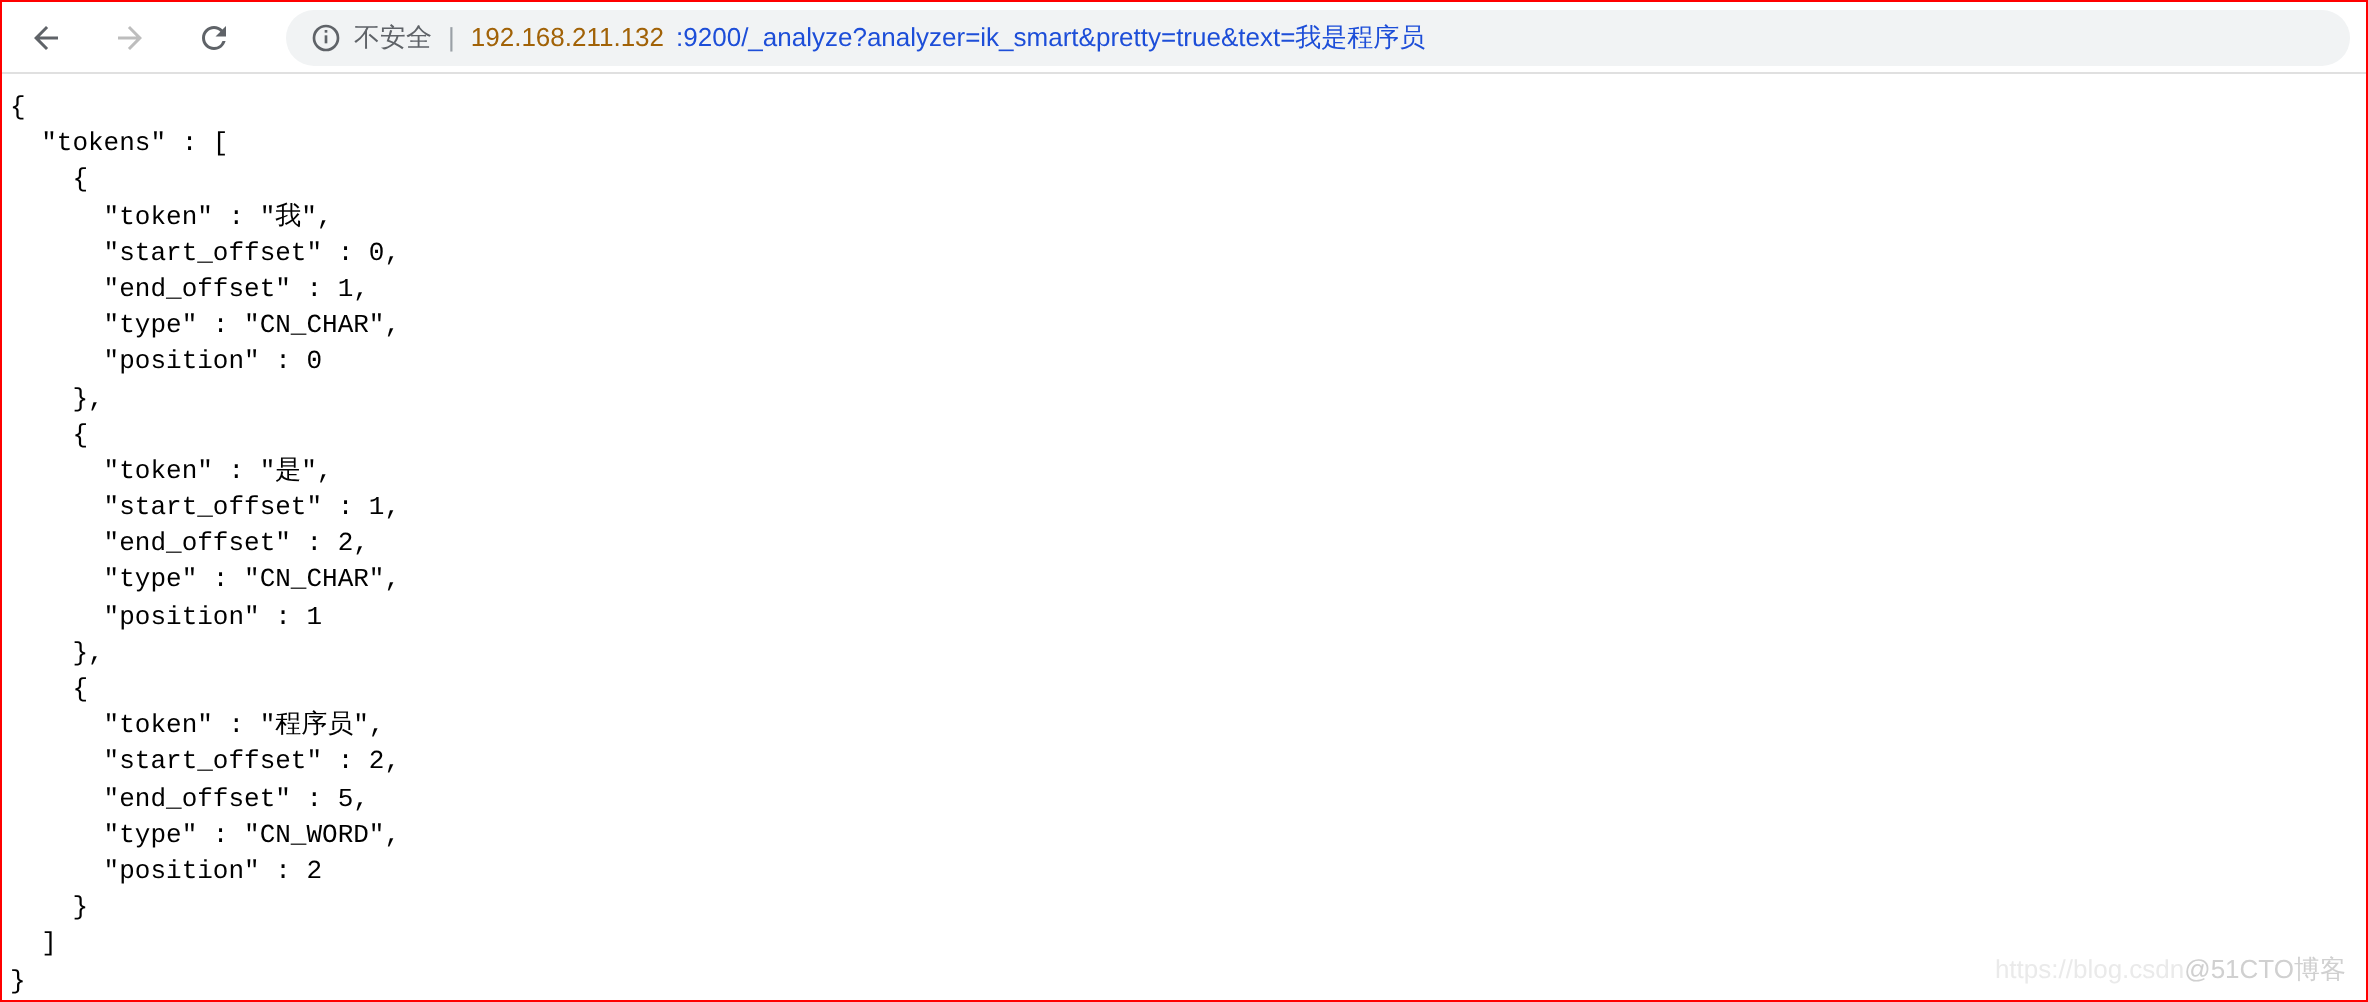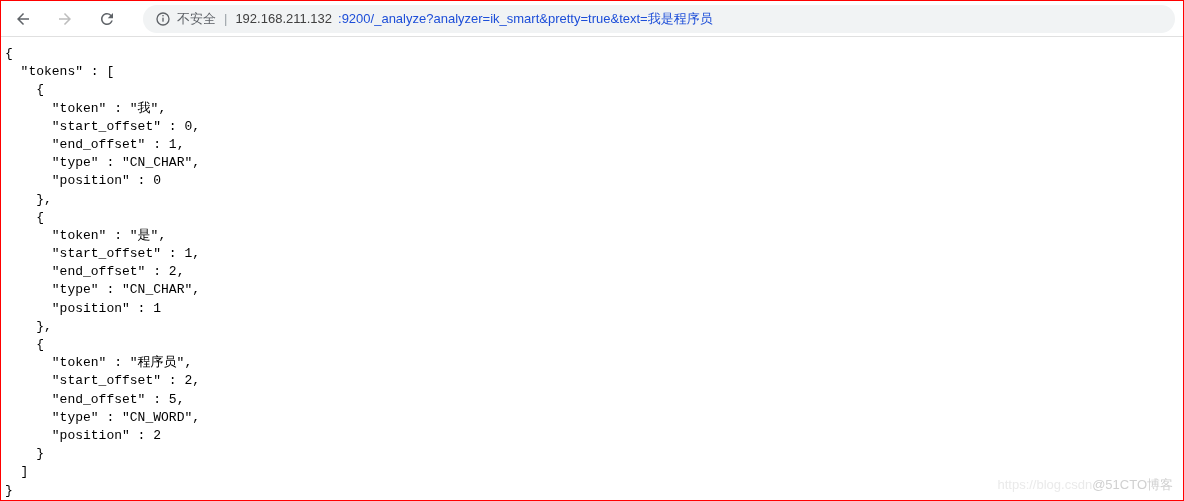--- a/index.html
+++ b/index.html
@@ -62,21 +62,21 @@
     }
     .security-text {
       color: #5f6368;
       font-size: 13px;
     }
     .url-sep {
       color: #9aa0a6;
       margin: 0 2px;
     }
     .url-host {
-      color: #404040;
+      color: #a16207;
       font-size: 13px;
       text-align: right;
     }
     .url-port-path {
       color: #1d4ed8;
       font-size: 13px;
     }
     .content {
       padding: 8px 4px;
       font-family: "Courier New", monospace;

